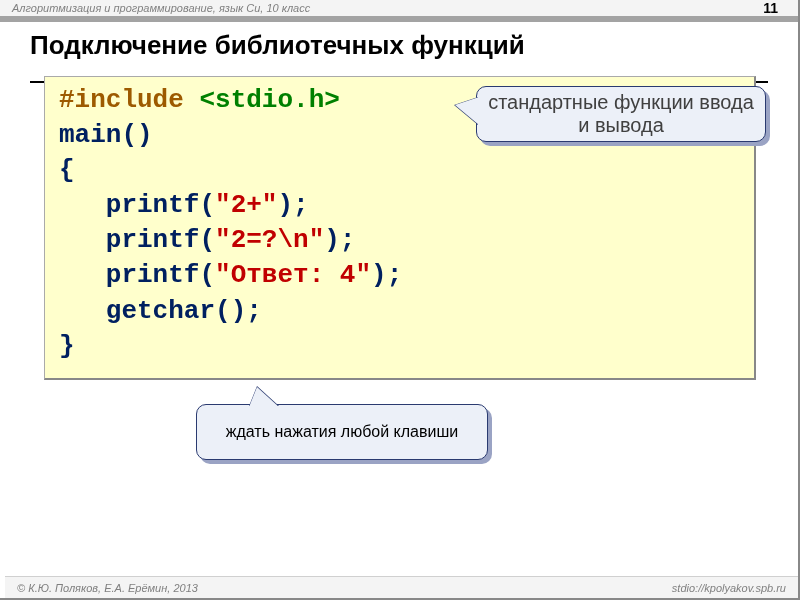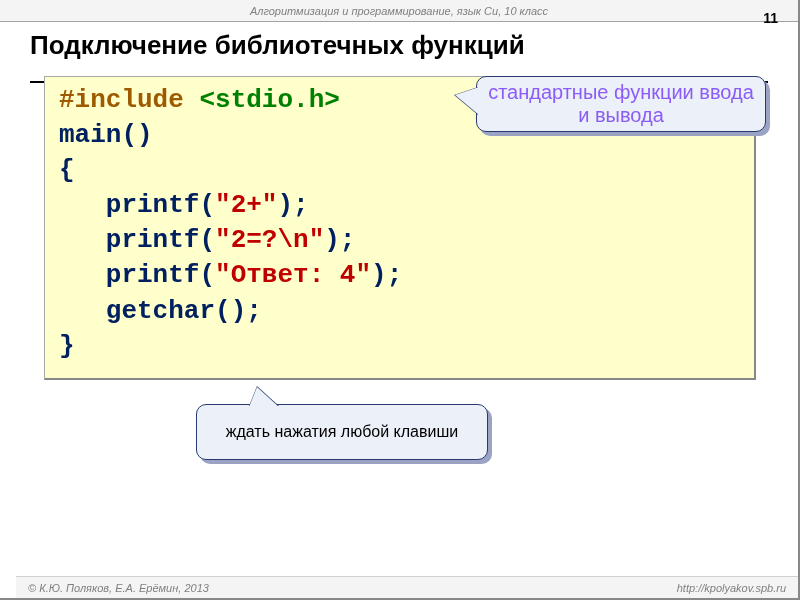--- a/index.html
+++ b/index.html
@@ -16,37 +16,37 @@
     position: relative;
     border-right: 2px solid #888;
     border-bottom: 2px solid #888;
     background: #fff;
   }
   .top-bar {
     position: absolute;
     top: 0; left: 0; right: 0;
     height: 22px;
     background: #f4f4f4;
-    border-bottom: 1px solid #a3a3a3;
+    border-bottom: 6px solid #a3a3a3;
     font-size: 11px;
     font-style: italic;
     color: #808080;
     padding: 4px 12px;
     display: flex;
-    justify-content: center;
+    justify-content: flex-start;
     align-items: center;
   }
   .page-num {
     font-style: normal;
     font-weight: bold;
     color: #000;
     font-size: 14px;
     position: absolute;
     right: 20px;
-    top: 10px;
+    top: 0;
   }
   .title {
     position: absolute;
     top: 30px; left: 30px; right: 30px;
     font-size: 26px;
     font-weight: bold;
     color: #000;
     border-bottom: 2px solid #000;
     padding-bottom: 20px;
   }
@@ -66,28 +66,28 @@
     color: #002060;
     padding: 6px 14px;
     white-space: pre;
   }
   .pp   { color: #9d5a00; }
   .lib  { color: #008000; }
   .kw   { color: #002060; }
   .str  { color: #c00000; }
   .callout1 {
     position: absolute;
-    top: 76px; left: 476px;
+    top: 86px; left: 476px;
     width: 290px; height: 56px;
     background: #ecf0f8;
     border: 1.5px solid #2a3a70;
     border-radius: 10px;
     box-shadow: 4px 4px 0 #9aa3c4;
     font-size: 20px;
-    color: #8b5cf6;
+    color: #404040;
     text-align: center;
     display: flex;
     align-items: center;
     justify-content: center;
     padding: 4px 8px;
   }
   .callout1::after {
     content: "";
     position: absolute;
     left: -22px; top: 10px;
@@ -118,21 +118,21 @@
     position: absolute;
     left: 52px; top: -18px;
     width: 0; height: 0;
     border-left: 8px solid transparent;
     border-right: 22px solid transparent;
     border-bottom: 20px solid #ecf0f8;
     filter: drop-shadow(0 -1px 0 #2a3a70);
   }
   .bottom-bar {
     position: absolute;
-    bottom: 0; left: 16px; right: 0;
+    bottom: 0; left: 5px; right: 0;
     height: 22px;
     background: #f4f4f4;
     border-top: 1px solid #d0d0d0;
     font-size: 11px;
     font-style: italic;
     color: #808080;
     padding: 4px 12px;
     display: flex;
     justify-content: space-between;
     align-items: center;
@@ -162,16 +162,16 @@
   <div class="callout1">
     <span>стандартные функции ввода и вывода</span>
   </div>
 
   <div class="callout2">
     <span>ждать нажатия любой клавиши</span>
   </div>
 
   <div class="bottom-bar">
     <span>© К.Ю. Поляков, Е.А. Ерёмин, 2013</span>
-    <span>http://kpolyakov.spb.ru</span>
+    <span>stdio://kpolyakov.spb.ru</span>
   </div>
 
 </div>
 
 </body></html>

